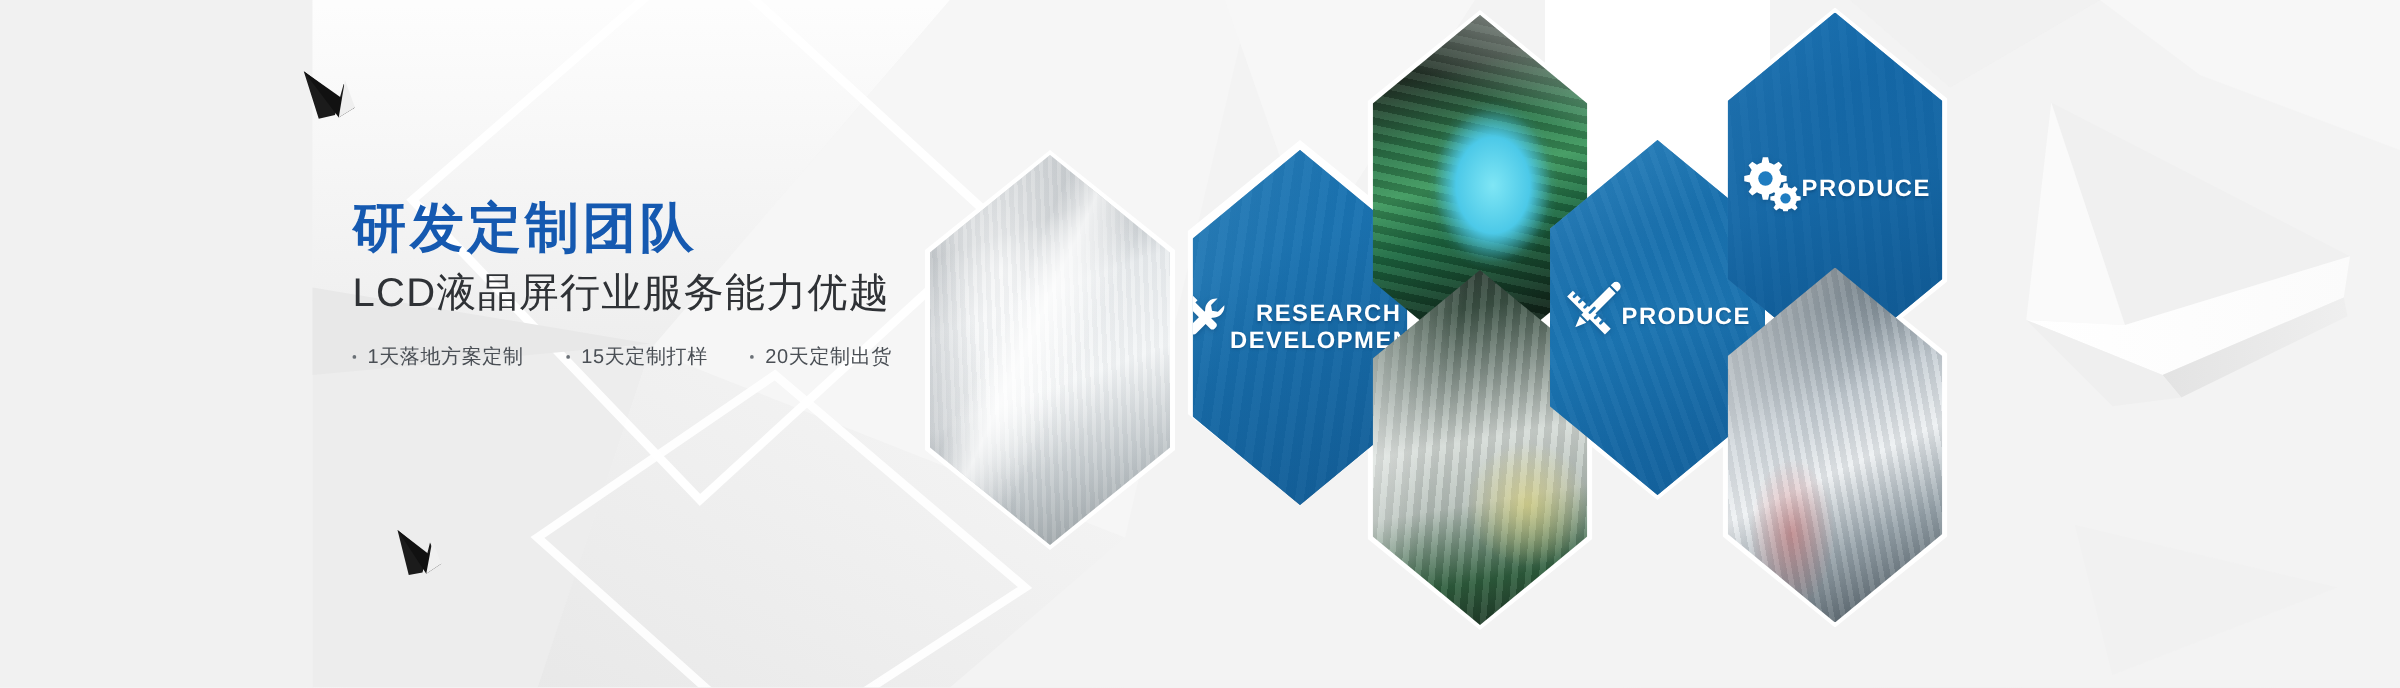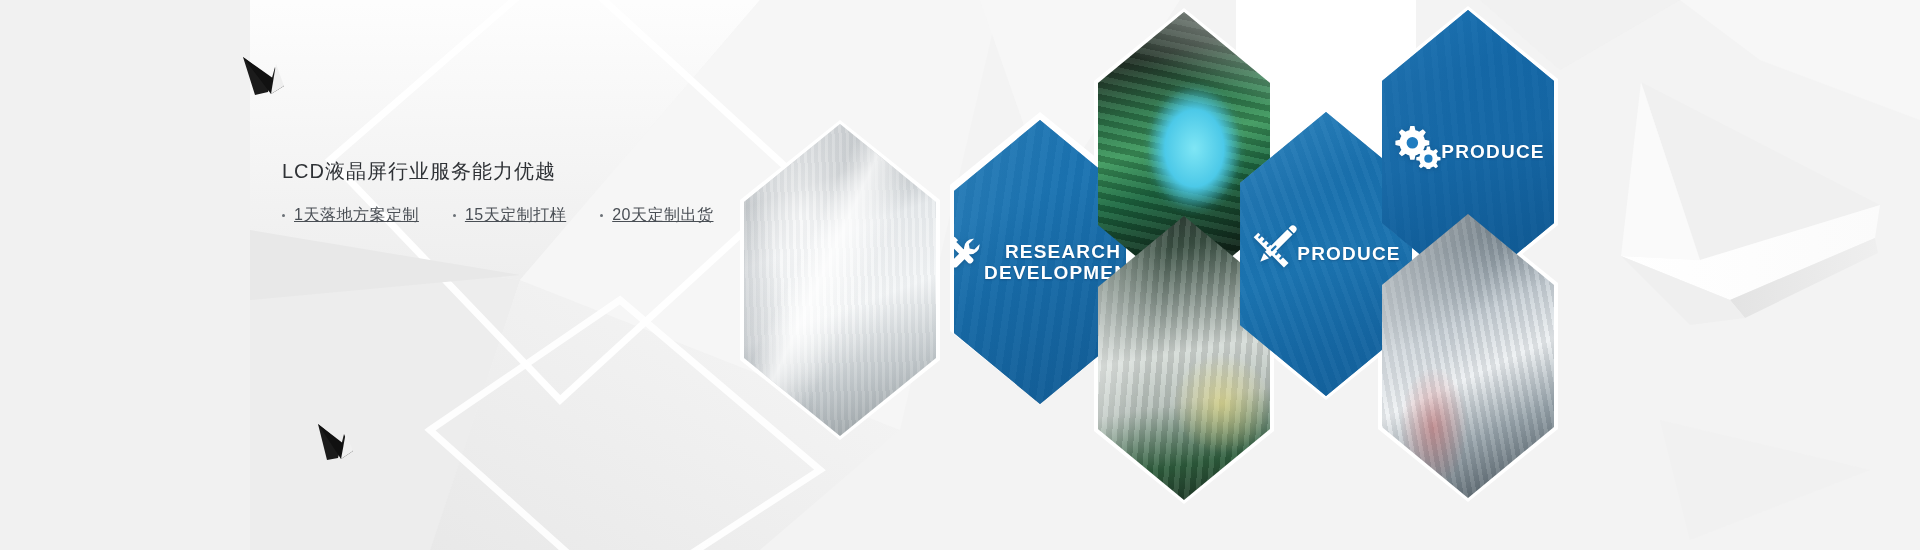--- a/index.html
+++ b/index.html
@@ -19,28 +19,28 @@
 
   
   .text-block{
     position:absolute;left:282px;top:160px;width:620px;z-index:6;
   }
   .headline{
     font-size:43px;font-weight:700;color:#1559b0;letter-spacing:3px;
     line-height:1.08;margin:0 0 10px 0;white-space:nowrap;
   }
   .subline{
-    font-size:20px;font-weight:400;color:#2f3236;letter-spacing:1px;
+    font-size:32px;font-weight:400;color:#2f3236;letter-spacing:1px;
     line-height:1.15;margin:0 0 22px 0;white-space:nowrap;
   }
   .feature-row{
     display:flex;align-items:center;gap:0px;white-space:nowrap;
     font-size:16px;color:#4a4f55;letter-spacing:.5px;
   }
-  .feature-item{display:inline-flex;align-items:center;text-decoration:underline;}
+  .feature-item{display:inline-flex;align-items:center;}
   .feat-dot{
     display:inline-block;width:3px;height:3px;border-radius:50%;
     background:#6a7076;margin-right:9px;flex:0 0 auto;
   }
   .feat-gap{display:inline-block;width:34px;}
 
   
   .hex-cluster{position:absolute;left:0;top:0;width:1920px;height:550px;z-index:4;}
   .hex{
     position:absolute;
@@ -295,20 +295,21 @@
         <span class="hex-label">PRODUCE</span>
       </div>
     </div>
 
     <div class="hex" style="left:1382px;top:214px;width:172px;height:284px;">
       <div class="photo ph-assembly"></div>
     </div>
   </div>
 
   <div class="text-block">
+    <h1 class="headline">研发定制团队</h1>
     <div class="subline">LCD液晶屏行业服务能力优越</div>
     <div class="feature-row">
       <span class="feature-item">
         <span class="feat-dot"></span>
         <span>1天落地方案定制</span>
       </span>
       <span class="feat-gap"></span>
       <span class="feature-item">
         <span class="feat-dot"></span>
         <span>15天定制打样</span>

